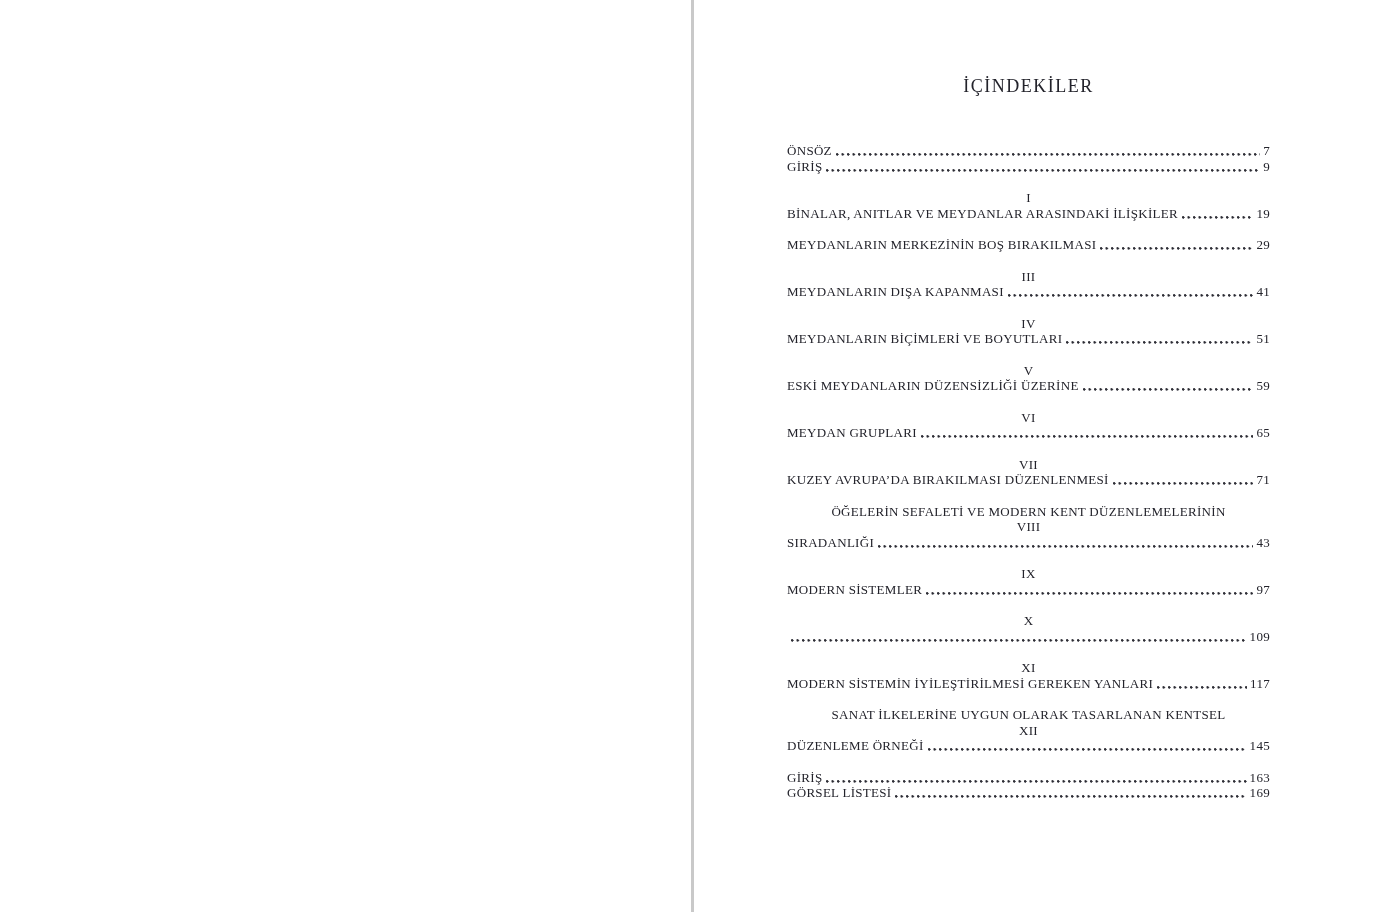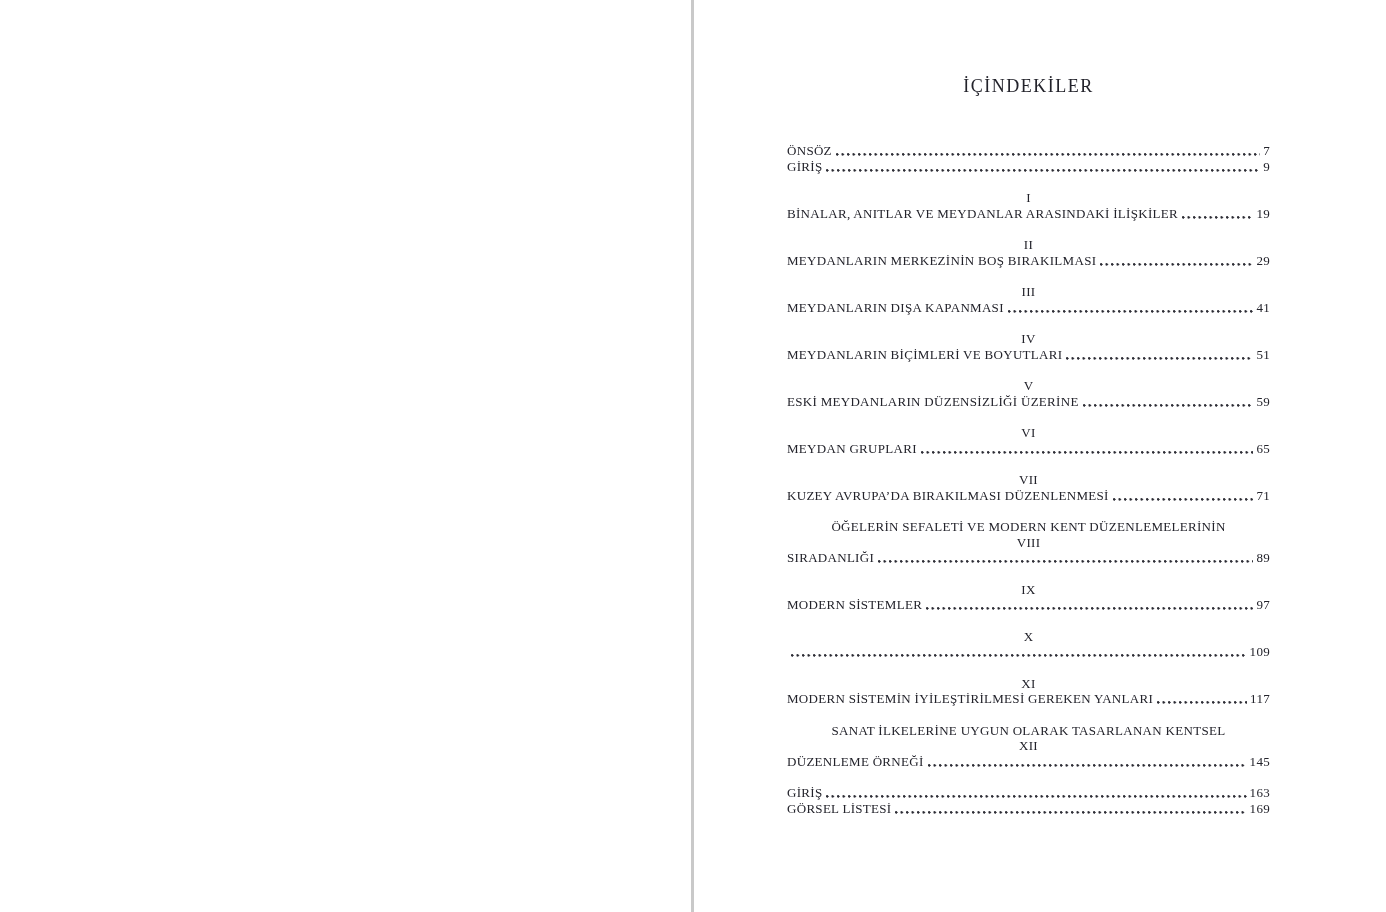--- a/index.html
+++ b/index.html
@@ -95,21 +95,20 @@
         </div>
         <div class="entry spaced">
           <div class="line">I</div>
           <div class="line">
             <span class="txt">BİNALAR, ANITLAR VE MEYDANLAR ARASINDAKİ İLİŞKİLER</span>
             <span class="dots"></span>
             <span class="pg">19</span>
           </div>
         </div>
         <div class="entry spaced">
-          <div class="line">II</div>
           <div class="line">
             <span class="txt">MEYDANLARIN MERKEZİNİN BOŞ BIRAKILMASI</span>
             <span class="dots"></span>
             <span class="pg">29</span>
           </div>
         </div>
         <div class="entry spaced">
           <div class="line">III</div>
           <div class="line">
             <span class="txt">MEYDANLARIN DIŞA KAPANMASI</span>
@@ -150,21 +149,21 @@
           </div>
         </div>
         <div class="entry spaced">
           <div class="line">
             <span class="txt">ÖĞELERİN SEFALETİ VE MODERN KENT DÜZENLEMELERİNİN</span>
           </div>
           <div class="line">VIII</div>
           <div class="line">
             <span class="txt">SIRADANLIĞI</span>
             <span class="dots"></span>
-            <span class="pg">89</span>
+            <span class="pg">43</span>
           </div>
         </div>
         <div class="entry spaced">
           <div class="line">IX</div>
           <div class="line">
             <span class="txt">MODERN SİSTEMLER</span>
             <span class="dots"></span>
             <span class="pg">97</span>
           </div>
         </div>

